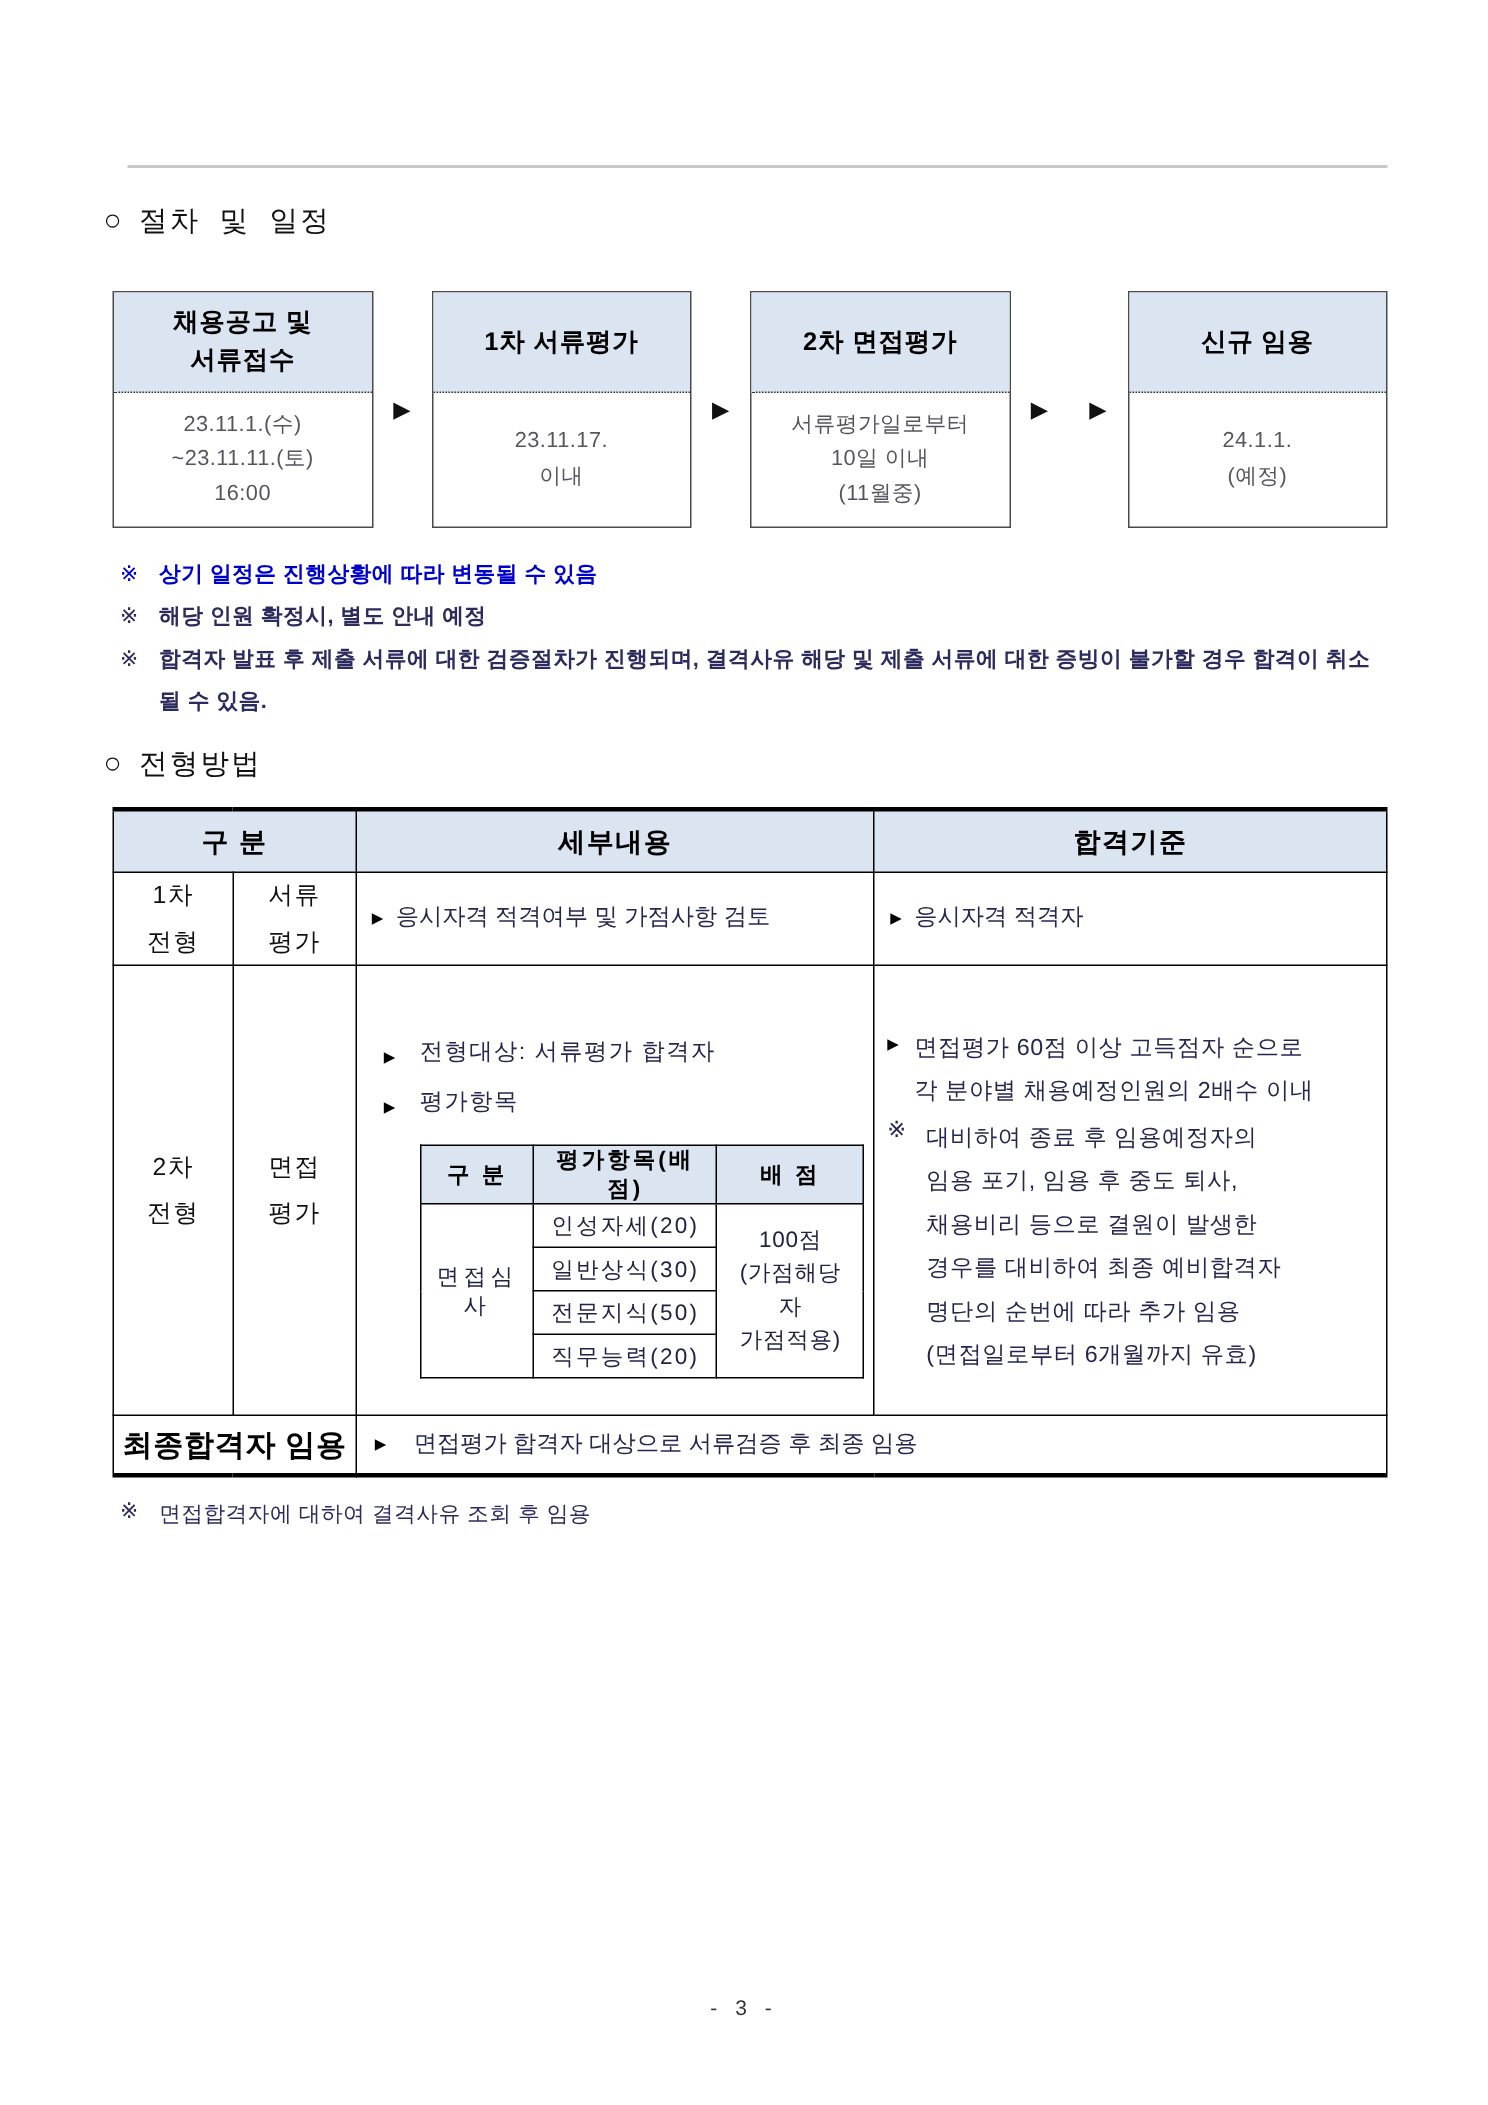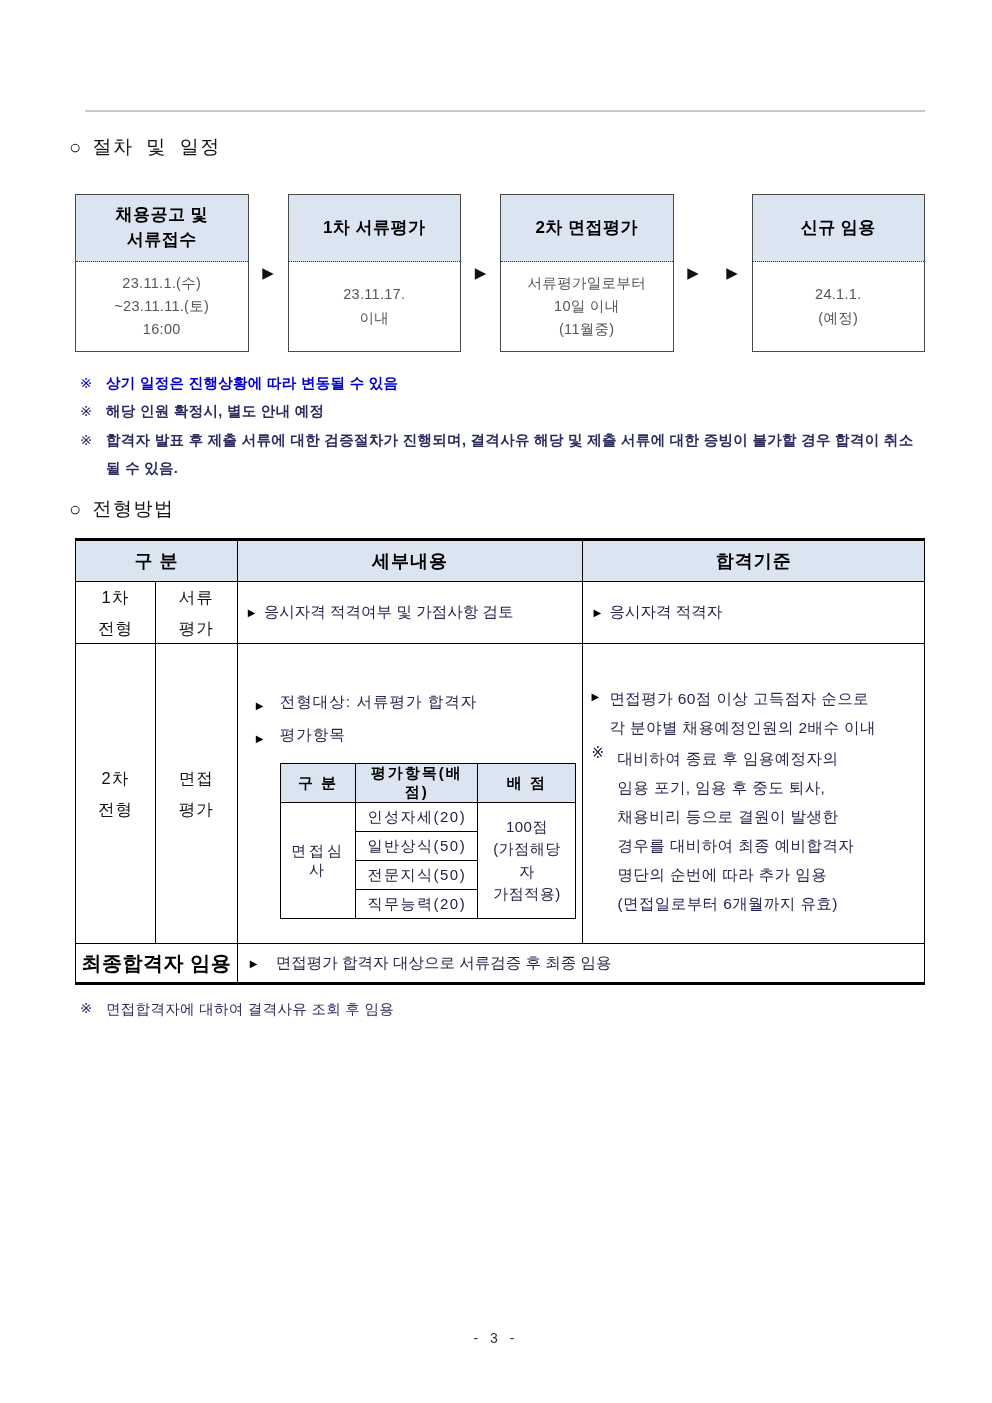--- a/index.html
+++ b/index.html
@@ -284,21 +284,21 @@
               <tr>
                 <td class="group-cell" rowspan="4">면접심사</td>
                 <td>인성자세(20)</td>
                 <td class="score-cell" rowspan="4">
                   <div>100점</div>
                   <div>(가점해당자</div>
                   <div>가점적용)</div>
                 </td>
               </tr>
               <tr>
-                <td>일반상식(50)</td>
+                <td>일반상식(30)</td>
               </tr>
               <tr>
                 <td>전문지식(50)</td>
               </tr>
               <tr>
                 <td>직무능력(20)</td>
               </tr>
             </tbody>
           </table>
         </td>

